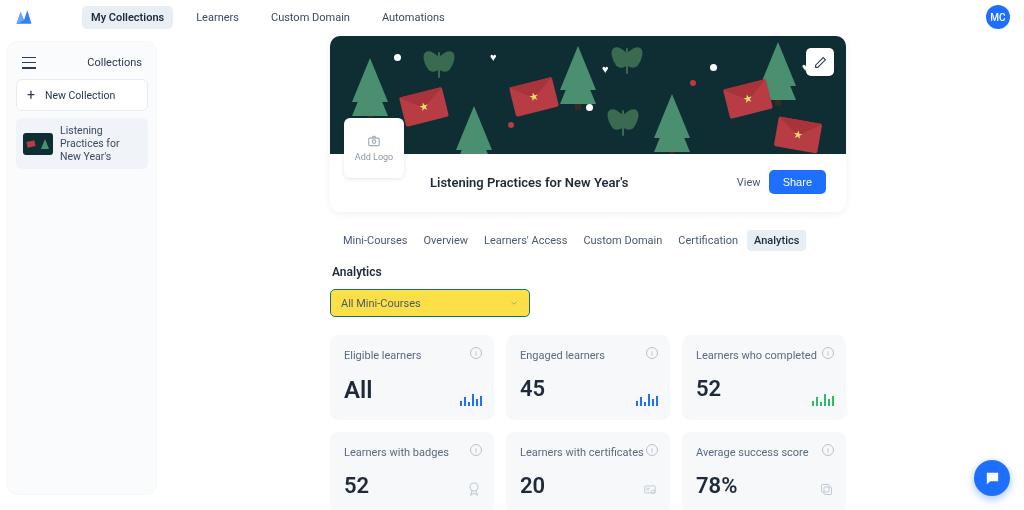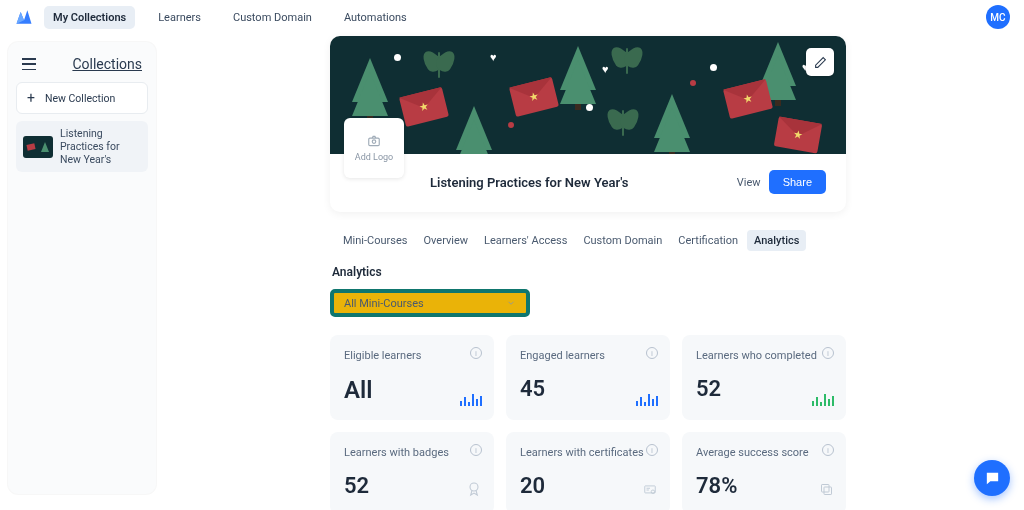--- a/index.html
+++ b/index.html
@@ -1,31 +1,31 @@
 <!DOCTYPE html>
 <html><head>
 <meta charset="utf-8">
 <style>
   * { box-sizing: border-box; margin: 0; padding: 0; }
   body { font-family: -apple-system, BlinkMacSystemFont, "Segoe UI", Roboto, sans-serif; background: #fff; color: #1e2a3a; font-size: 12px; width: 1024px; height: 510px; overflow: hidden; position: relative; }
 
   
-  .topnav { height: 34px; display: flex; align-items: center; padding: 0 14px; }
+  .topnav { height: 34px; display: flex; align-items: center; padding: 0 14px; gap: 38px; }
   .logo { width: 20px; height: 20px; margin-right: 10px; }
   .nav-tabs { display: flex; gap: 14px; align-items: center; }
   .nav-tab { font-size: 11px; color: #3a4a5f; padding: 5px 9px; border-radius: 5px; cursor: pointer; }
   .nav-tab.active { background: #e8eef5; font-weight: 600; color: #1e2a3a; }
   .avatar { margin-left: auto; width: 24px; height: 24px; border-radius: 50%; background: #1f6fff; color: #fff; font-size: 10px; display: flex; align-items: center; justify-content: center; font-weight: 500; }
 
   
   .sidebar { position: absolute; left: 8px; top: 42px; width: 148px; background: #fafbfc; border-radius: 10px; padding: 8px 4px 12px; height: 452px; box-shadow: 0 0 0 1px rgba(0,0,0,0.03); }
   .sb-head { display: flex; align-items: center; justify-content: space-between; padding: 6px 10px 10px; }
   .sb-menu { width: 14px; height: 12px; display: flex; flex-direction: column; justify-content: space-between; cursor: pointer; }
   .sb-menu span { height: 1.5px; background: #2a3a4f; display: block; }
-  .sb-title { font-size: 14px; color: #2a3a4f; text-decoration: underline; }
+  .sb-title { font-size: 11px; color: #2a3a4f; }
   .sb-new { display: flex; align-items: center; gap: 10px; background: #fff; border: 1px solid #e8ecf0; border-radius: 6px; padding: 8px 10px; margin: 0 4px 7px; cursor: pointer; }
   .sb-plus { font-size: 14px; color: #2a3a4f; line-height: 1; }
   .sb-new-lbl { font-size: 10.5px; color: #2a3a4f; }
   .sb-item { display: flex; align-items: center; gap: 7px; background: #f0f3f7; border-radius: 6px; padding: 6px 7px; margin: 0 4px; cursor: pointer; }
   .sb-thumb { width: 30px; height: 22px; border-radius: 3px; background: #0f2e33; flex-shrink: 0; position: relative; overflow: hidden; }
   .sb-thumb::before { content: ""; position: absolute; width: 8px; height: 6px; background: #b83c44; left: 4px; top: 8px; transform: rotate(-12deg); }
   .sb-thumb::after { content: ""; position: absolute; width: 0; height: 0; border-left: 4px solid transparent; border-right: 4px solid transparent; border-bottom: 10px solid #4a8f6f; right: 4px; top: 6px; }
   .sb-item-lbl { font-size: 10.5px; color: #3a4a5f; line-height: 1.25; }
 
   
@@ -57,21 +57,21 @@
   .share-btn { background: #1f6fff; color: #fff; font-size: 11px; padding: 6px 14px; border-radius: 5px; cursor: pointer; border: none; }
 
   
   .ctabs { display: flex; gap: 2px; padding-left: 6px; margin-top: 18px; align-items: center; }
   .ctab { font-size: 11px; color: #4a5a6f; cursor: pointer; padding: 4px 7px; border-radius: 4px; }
   .ctab.active { background: #e8eef5; color: #1e2a3a; font-weight: 500; }
 
   .sec-title { font-size: 12px; font-weight: 600; color: #1e2a3a; margin: 14px 0 10px 2px; }
 
   .filter-row { display: flex; align-items: center; gap: 12px; margin-bottom: 18px; }
-  .select { flex: 0 0 200px; height: 28px; border: 4px solid #0f766e; border-radius: 5px; display: flex; align-items: center; justify-content: space-between; padding: 0 10px; cursor: pointer; background: #eab308; }
+  .select { flex: 0 0 200px; height: 28px; border: 1px solid #0f766e; border-radius: 5px; display: flex; align-items: center; justify-content: space-between; padding: 0 10px; cursor: pointer; background: #fde047; }
   .select-lbl { font-size: 11px; color: #4a5a6f; }
   .select .chev { color: #8a96a5; }
   .dl-btn { margin-left: auto; height: 26px; border: 1px solid #1f6fff; color: #1f6fff; background: #fff; border-radius: 5px; font-size: 10.5px; padding: 0 12px; cursor: pointer; display: flex; align-items: center; gap: 5px; }
 
   .cards { display: grid; grid-template-columns: repeat(3, 1fr); gap: 12px; }
   .card { background: #f6f8fa; border-radius: 8px; padding: 14px 14px 16px; position: relative; min-height: 78px; }
   .card-lbl { font-size: 11px; color: #5a6a7f; }
   .card-val { font-size: 22px; font-weight: 600; color: #1e2a3a; margin-top: 14px; }
   .card-val.big { font-size: 24px; }
   .c-info { position: absolute; right: 12px; top: 12px; width: 12px; height: 12px; border: 1px solid #b8c2cf; border-radius: 50%; color: #b8c2cf; font-size: 8px; display: flex; align-items: center; justify-content: center; cursor: pointer; }

